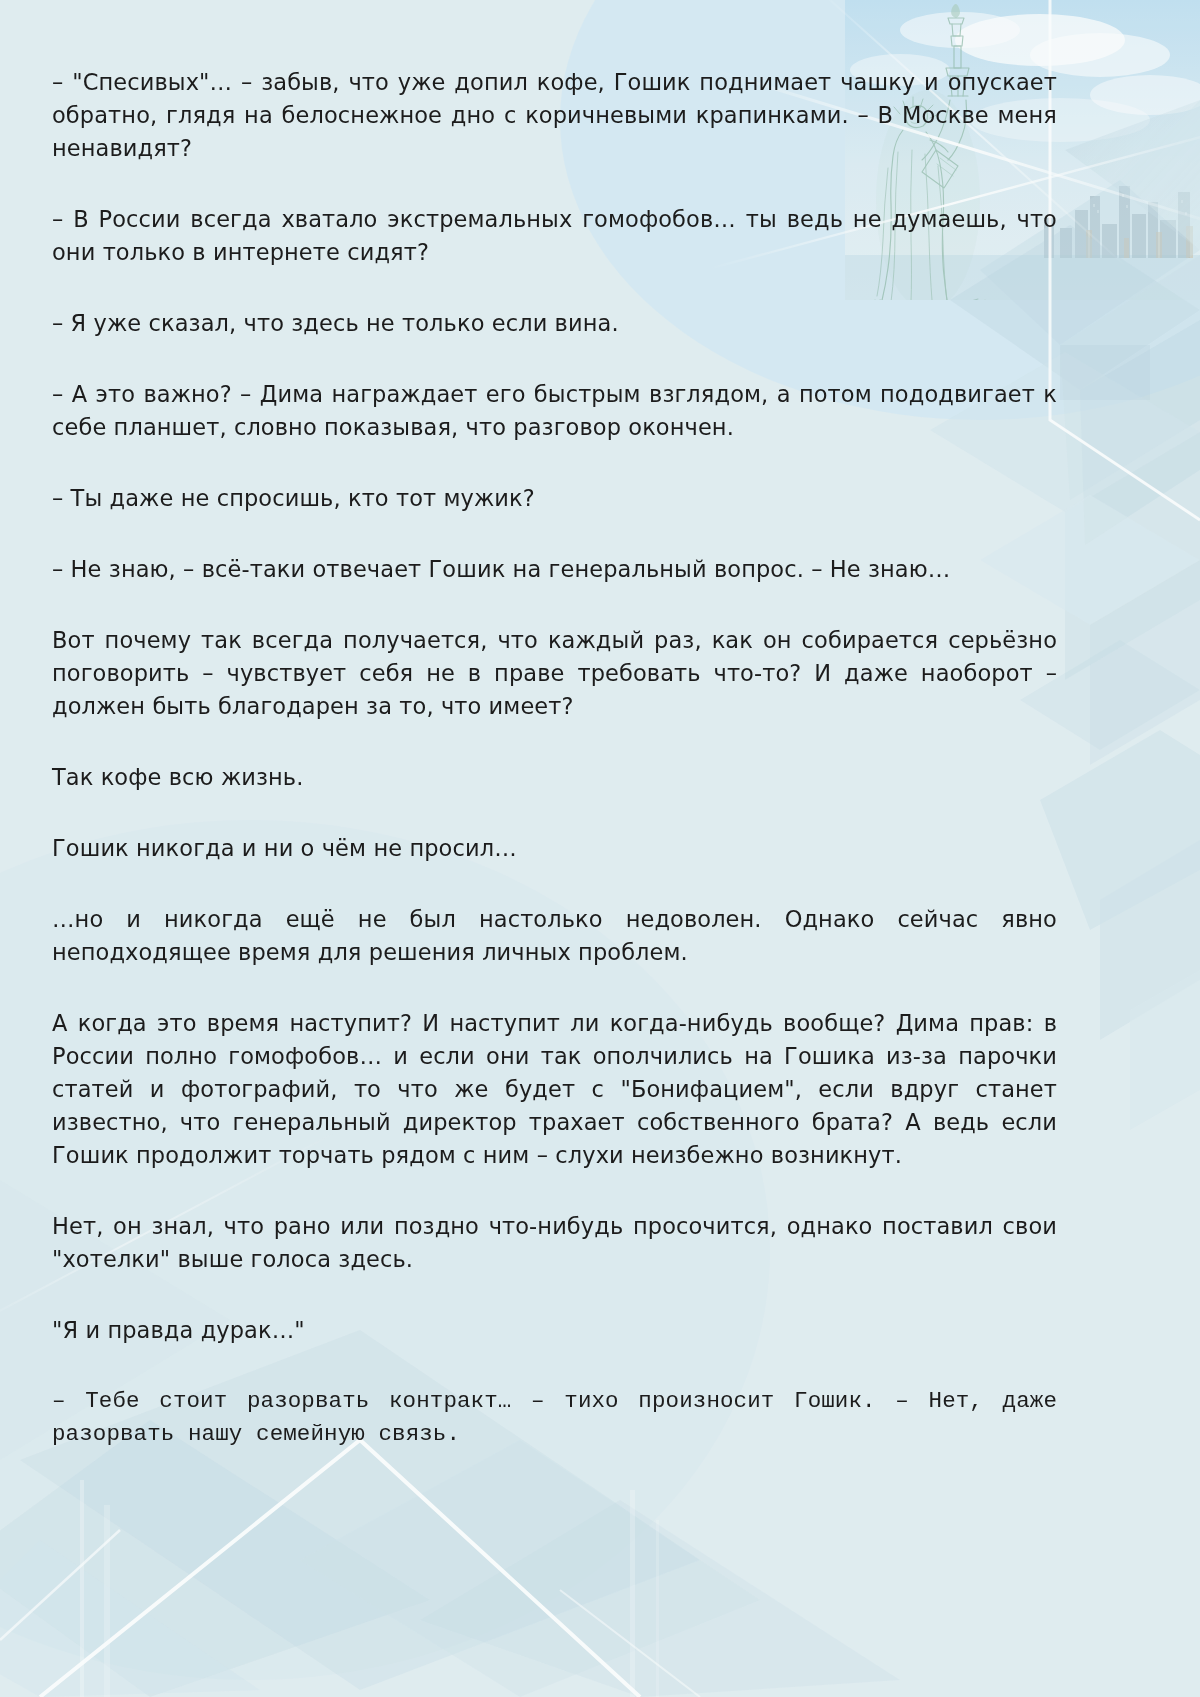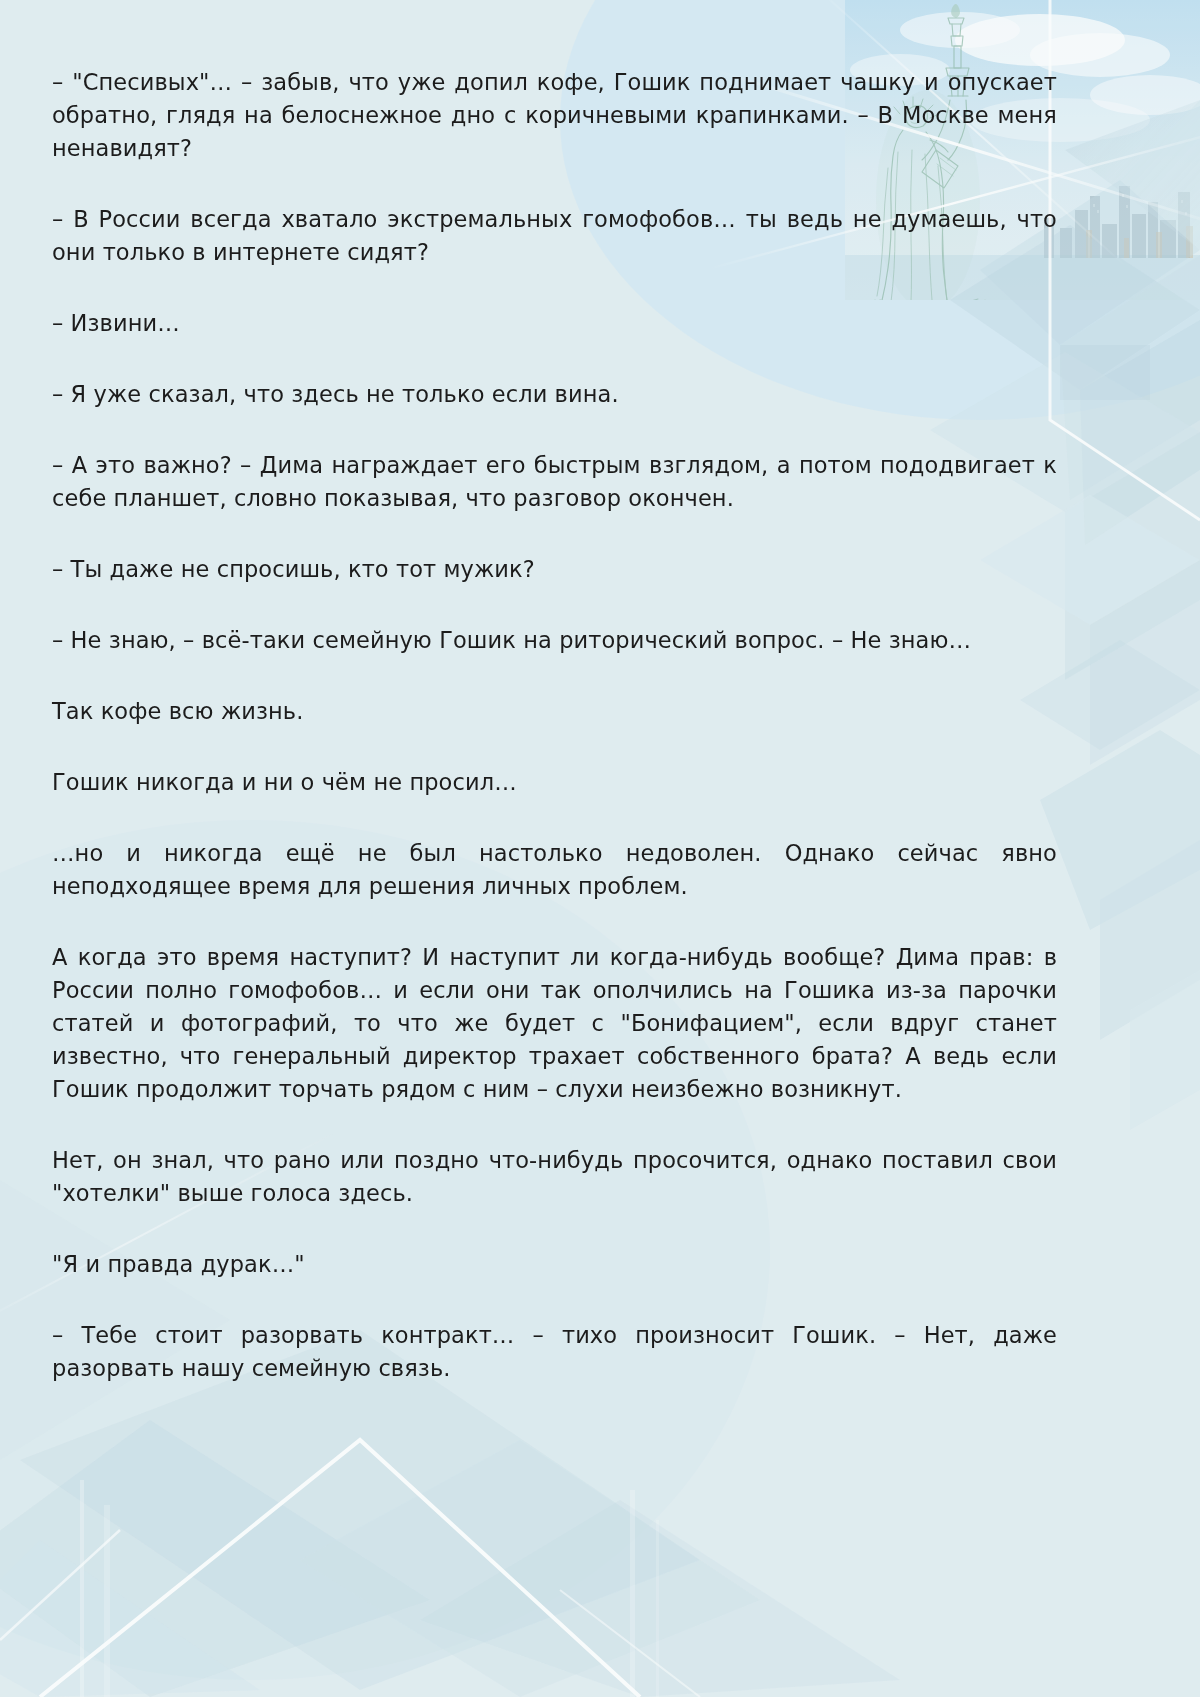--- a/index.html
+++ b/index.html
@@ -46,21 +46,21 @@
   p.para {
     margin: 0 0 38px 0;
     font-size: 22.5px;
     line-height: 33px;
     color: #1c1c1c;
     text-align: justify;
     text-justify: inter-word;
     letter-spacing: 0.1px;
     -webkit-font-smoothing: antialiased;
   }
-  p.para:last-child { margin-bottom: 0; }
+  p.para:last-child { margin-bottom: 0; font-family: Liberation Mono, monospace; }
 
   
   p.para.nowrapjust { text-align: left; }
 </style>
 </head>
 <body>
 
 <div id="page">
 
   <div class="bg-layer">
@@ -239,25 +239,25 @@
         <rect x="1060" y="345" width="90" height="55"></rect>
       </g>
 
       <rect x="0" y="0" width="1200" height="1697" fill="#e1eef1" opacity="0.18"></rect>
     </svg>
   </div>
 
   <div id="content">
     <p class="para">– "Спесивых"… – забыв, что уже допил кофе, Гошик поднимает чашку и опускает обратно, глядя на белоснежное дно с коричневыми крапинками. – В Москве меня ненавидят?</p>
     <p class="para">– В России всегда хватало экстремальных гомофобов… ты ведь не думаешь, что они только в интернете сидят?</p>
-    <p class="para nowrapjust">– Извини…</p>
     <p class="para nowrapjust">– Я уже сказал, что здесь не только если вина.</p>
     <p class="para">– А это важно? – Дима награждает его быстрым взглядом, а потом пододвигает к себе планшет, словно показывая, что разговор окончен.</p>
     <p class="para nowrapjust">– Ты даже не спросишь, кто тот мужик?</p>
-    <p class="para nowrapjust">– Не знаю, – всё-таки семейную Гошик на риторический вопрос. – Не знаю…</p>
+    <p class="para nowrapjust">– Не знаю, – всё-таки отвечает Гошик на генеральный вопрос. – Не знаю…</p>
+    <p class="para">Вот почему так всегда получается, что каждый раз, как он собирается серьёзно поговорить – чувствует себя не в праве требовать что-то? И даже наоборот – должен быть благодарен за то, что имеет?</p>
     <p class="para nowrapjust">Так кофе всю жизнь.</p>
     <p class="para nowrapjust">Гошик никогда и ни о чём не просил…</p>
     <p class="para">…но и никогда ещё не был настолько недоволен. Однако сейчас явно неподходящее время для решения личных проблем.</p>
     <p class="para">А когда это время наступит? И наступит ли когда-нибудь вообще? Дима прав: в России полно гомофобов… и если они так ополчились на Гошика из-за парочки статей и фотографий, то что же будет с "Бонифацием", если вдруг станет известно, что генеральный директор трахает собственного брата? А ведь если Гошик продолжит торчать рядом с ним – слухи неизбежно возникнут.</p>
     <p class="para">Нет, он знал, что рано или поздно что-нибудь просочится, однако поставил свои "хотелки" выше голоса здесь.</p>
     <p class="para nowrapjust">"Я и правда дурак…"</p>
     <p class="para">– Тебе стоит разорвать контракт… – тихо произносит Гошик. – Нет, даже разорвать нашу семейную связь.</p>
   </div>
 
 </div>

